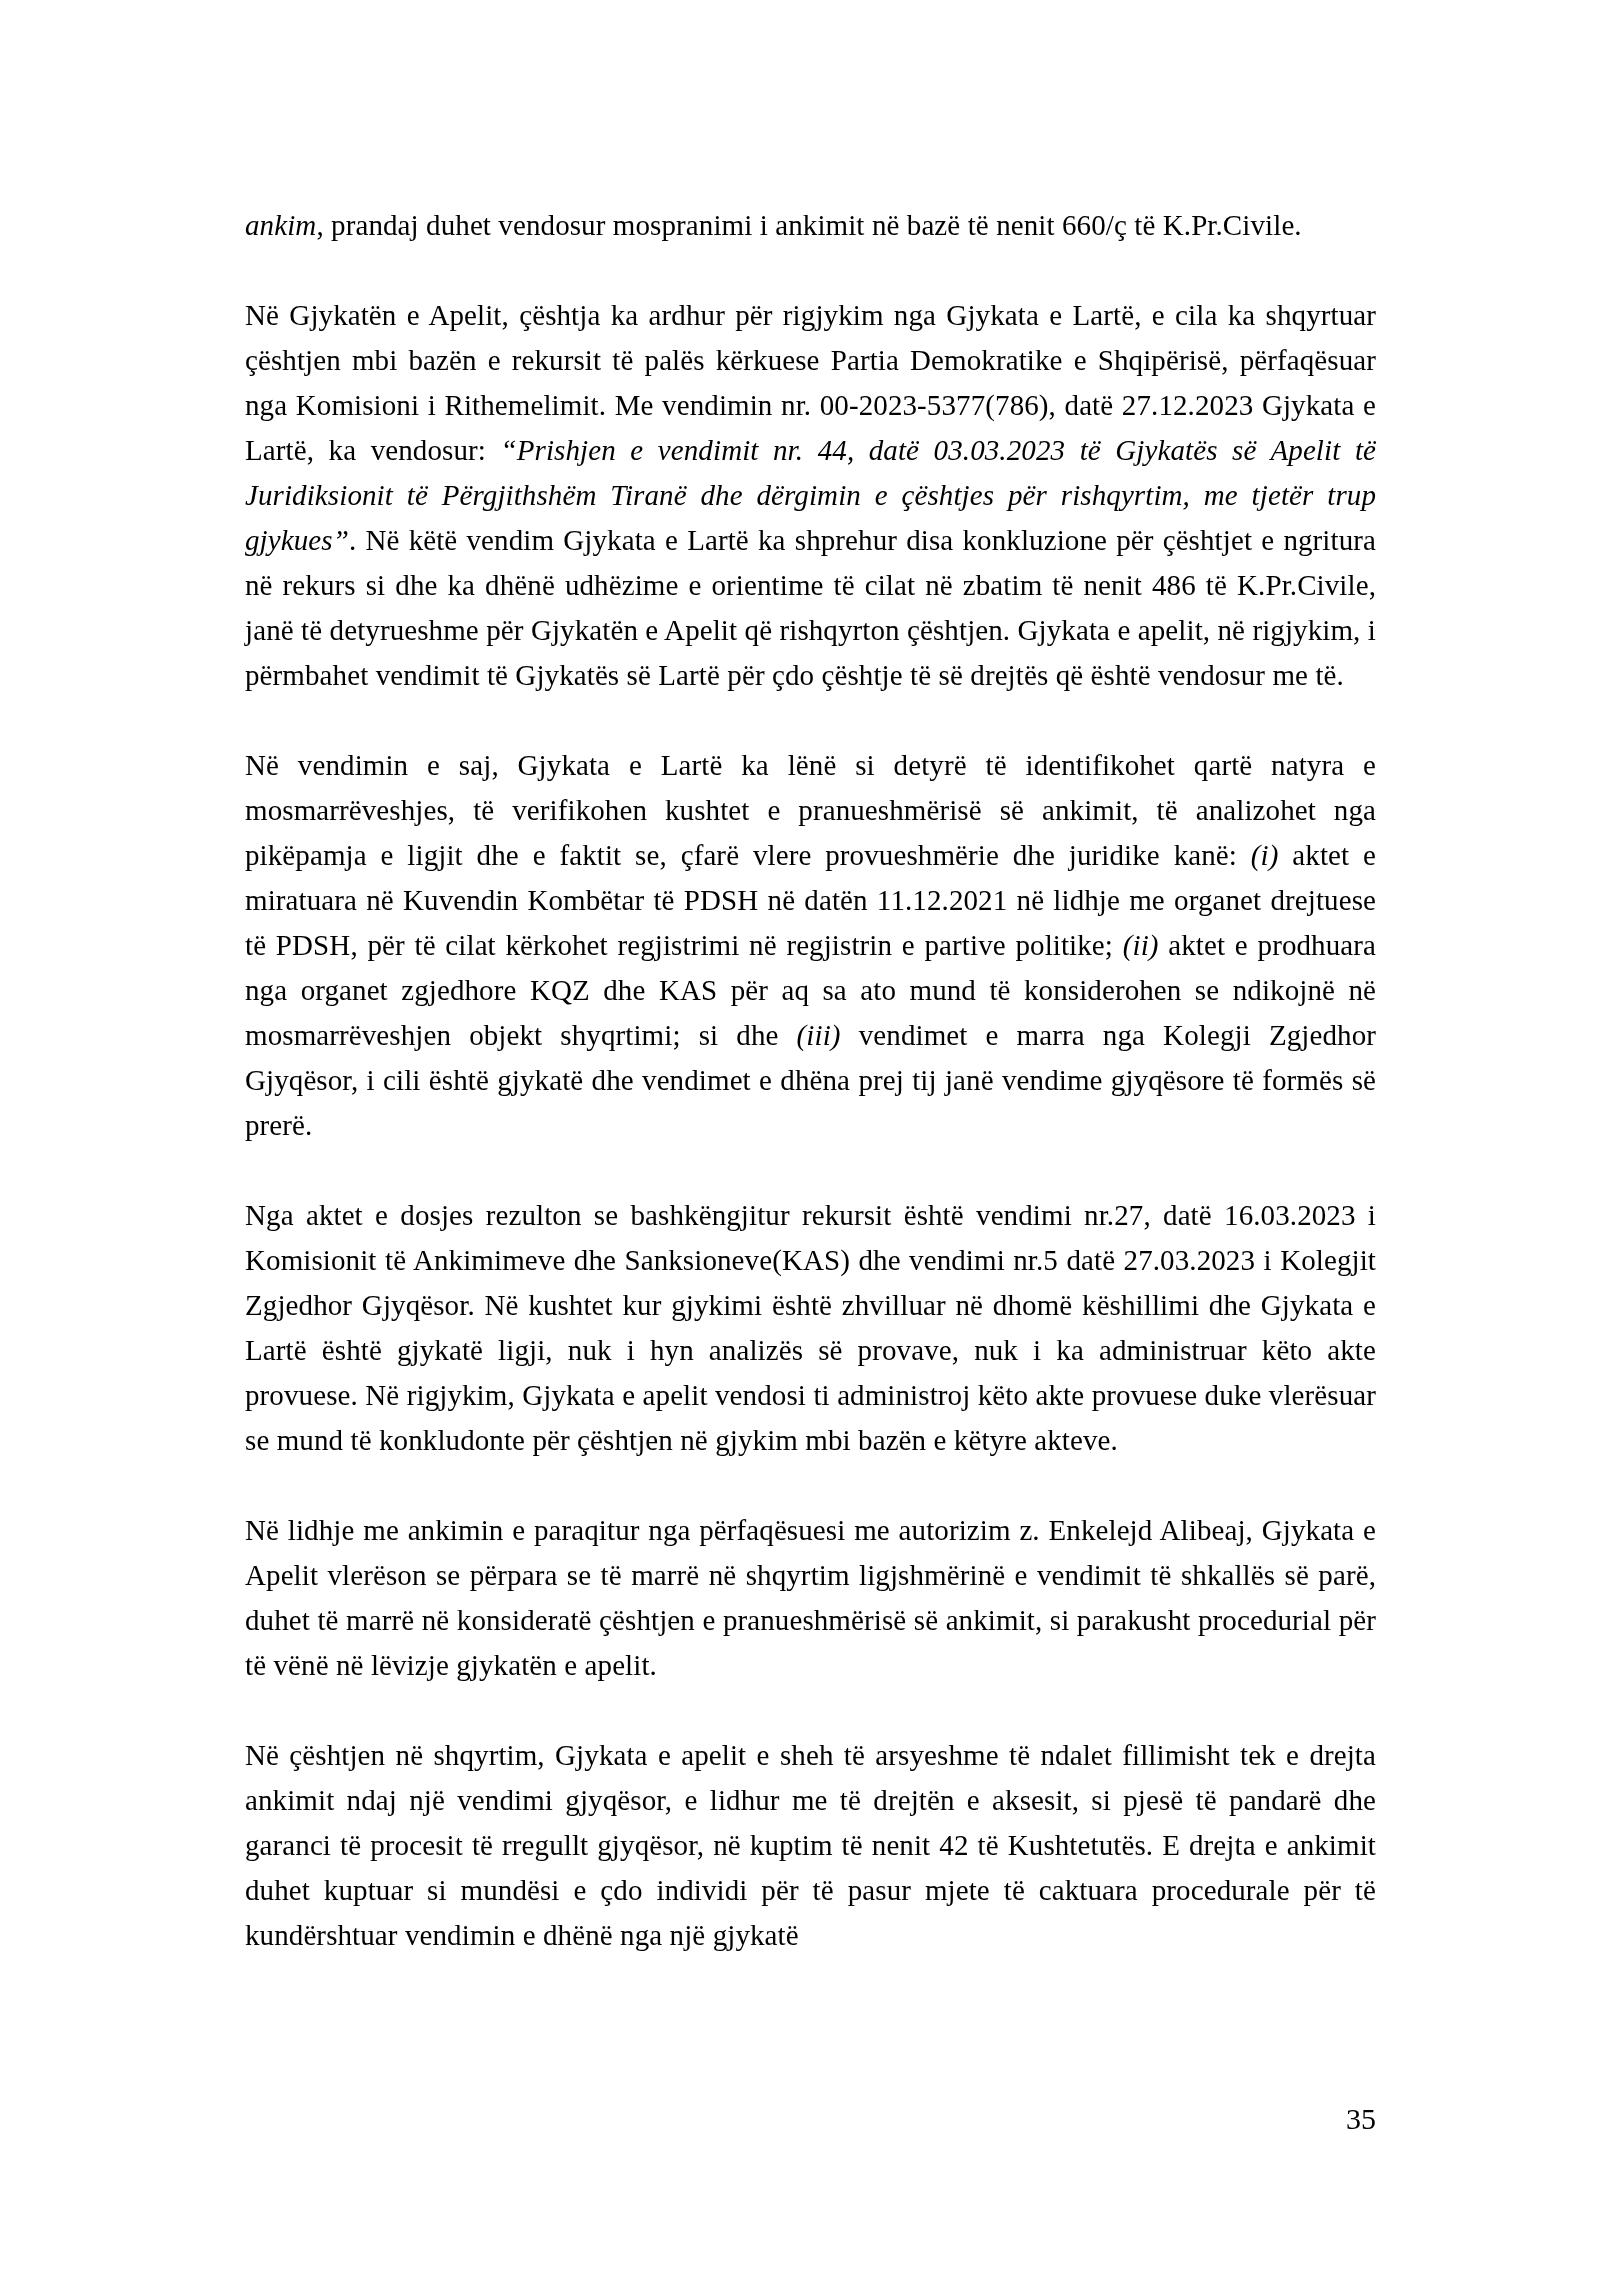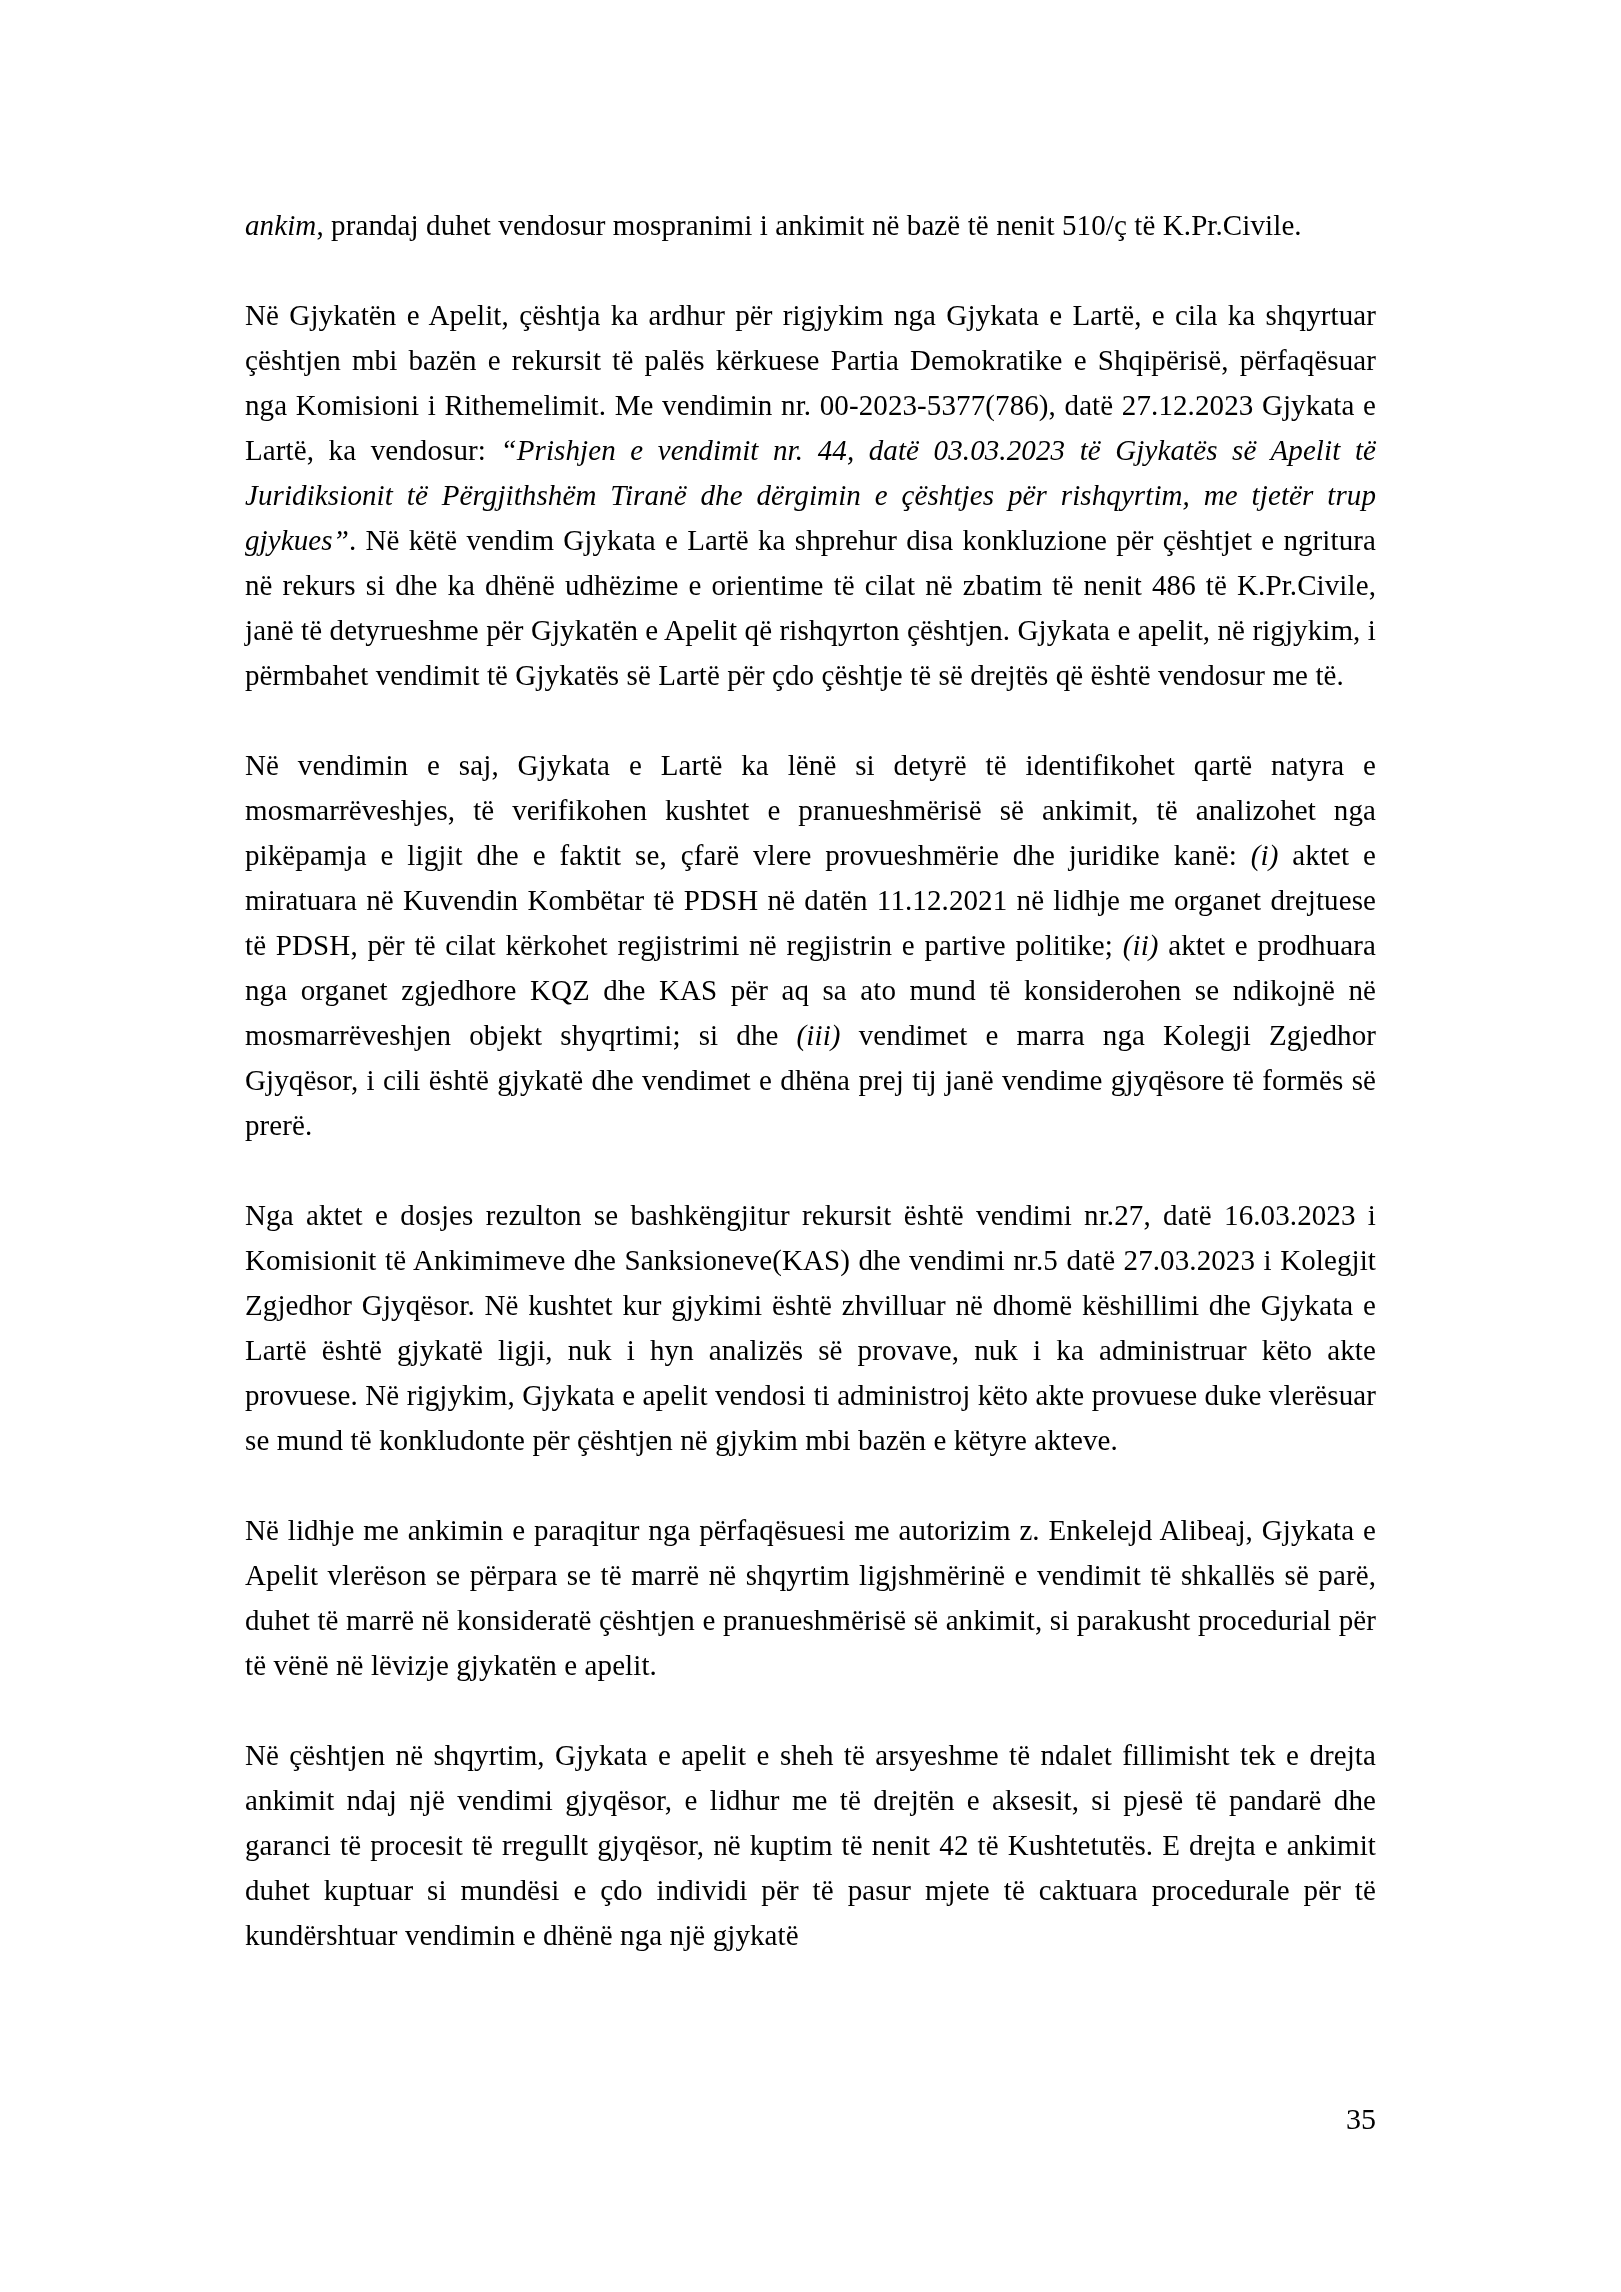--- a/index.html
+++ b/index.html
@@ -44,21 +44,21 @@
     text-align: right;
     font-size: 30px;
     line-height: 39px;
   }
 </style>
 </head>
 <body>
 
 <div class="page">
   <div class="content">
-      <p class="para"><em>ankim</em><span>, prandaj duhet vendosur mospranimi i ankimit në bazë të nenit 510/ç të K.Pr.Civile.</span></p>
+      <p class="para"><em>ankim</em><span>, prandaj duhet vendosur mospranimi i ankimit në bazë të nenit 660/ç të K.Pr.Civile.</span></p>
       <p class="para"><span>Në Gjykatën e Apelit, çështja ka ardhur për rigjykim nga Gjykata e Lartë, e cila ka shqyrtuar çështjen mbi bazën e rekursit të palës kërkuese Partia Demokratike e Shqipërisë, përfaqësuar nga Komisioni i Rithemelimit. Me vendimin nr. 00-2023-5377(786), datë 27.12.2023 Gjykata e Lartë, ka vendosur: </span><em>“Prishjen e vendimit nr. 44, datë 03.03.2023 të Gjykatës së Apelit të Juridiksionit të Përgjithshëm Tiranë dhe dërgimin e çështjes për rishqyrtim, me tjetër trup gjykues”</em><span>. Në këtë vendim Gjykata e Lartë ka shprehur disa konkluzione për çështjet e ngritura në rekurs si dhe ka dhënë udhëzime e orientime të cilat në zbatim të nenit 486 të K.Pr.Civile, janë të detyrueshme për Gjykatën e Apelit që rishqyrton çështjen. Gjykata e apelit, në rigjykim, i përmbahet vendimit të Gjykatës së Lartë për çdo çështje të së drejtës që është vendosur me të.</span></p>
       <p class="para"><span>Në vendimin e saj, Gjykata e Lartë ka lënë si detyrë të identifikohet qartë natyra e mosmarrëveshjes, të verifikohen kushtet e pranueshmërisë së ankimit, të analizohet nga pikëpamja e ligjit dhe e faktit se, çfarë vlere provueshmërie dhe juridike kanë: </span><em>(i)</em><span> aktet e miratuara në Kuvendin Kombëtar të PDSH në datën 11.12.2021 në lidhje me organet drejtuese të PDSH, për të cilat kërkohet regjistrimi në regjistrin e partive politike; </span><em>(ii)</em><span> aktet e prodhuara nga organet zgjedhore KQZ dhe KAS për aq sa ato mund të konsiderohen se ndikojnë në mosmarrëveshjen objekt shyqrtimi; si dhe </span><em>(iii)</em><span> vendimet e marra nga Kolegji Zgjedhor Gjyqësor, i cili është gjykatë dhe vendimet e dhëna prej tij janë vendime gjyqësore të formës së prerë.</span></p>
       <p class="para"><span>Nga aktet e dosjes rezulton se bashkëngjitur rekursit është vendimi nr.27, datë 16.03.2023 i Komisionit të Ankimimeve dhe Sanksioneve(KAS) dhe vendimi nr.5 datë 27.03.2023 i Kolegjit Zgjedhor Gjyqësor. Në kushtet kur gjykimi është zhvilluar në dhomë këshillimi dhe Gjykata e Lartë është gjykatë ligji, nuk i hyn analizës së provave, nuk i ka administruar këto akte provuese. Në rigjykim, Gjykata e apelit vendosi ti administroj këto akte provuese duke vlerësuar se mund të konkludonte për çështjen në gjykim mbi bazën e këtyre akteve.</span></p>
       <p class="para"><span>Në lidhje me ankimin e paraqitur nga përfaqësuesi me autorizim z. Enkelejd Alibeaj, Gjykata e Apelit vlerëson se përpara se të marrë në shqyrtim ligjshmërinë e vendimit të shkallës së parë, duhet të marrë në konsideratë çështjen e pranueshmërisë së ankimit, si parakusht procedurial për të vënë në lëvizje gjykatën e apelit.</span></p>
       <p class="para"><span>Në çështjen në shqyrtim, Gjykata e apelit e sheh të arsyeshme të ndalet fillimisht tek e drejta ankimit ndaj një vendimi gjyqësor, e lidhur me të drejtën e aksesit, si pjesë të pandarë dhe garanci të procesit të rregullt gjyqësor, në kuptim të nenit 42 të Kushtetutës. E drejta e ankimit duhet kuptuar si mundësi e çdo individi për të pasur mjete të caktuara procedurale për të kundërshtuar vendimin e dhënë nga një gjykatë</span></p>
     </div>
   <div class="page-number">35</div>
 </div>
 
 

